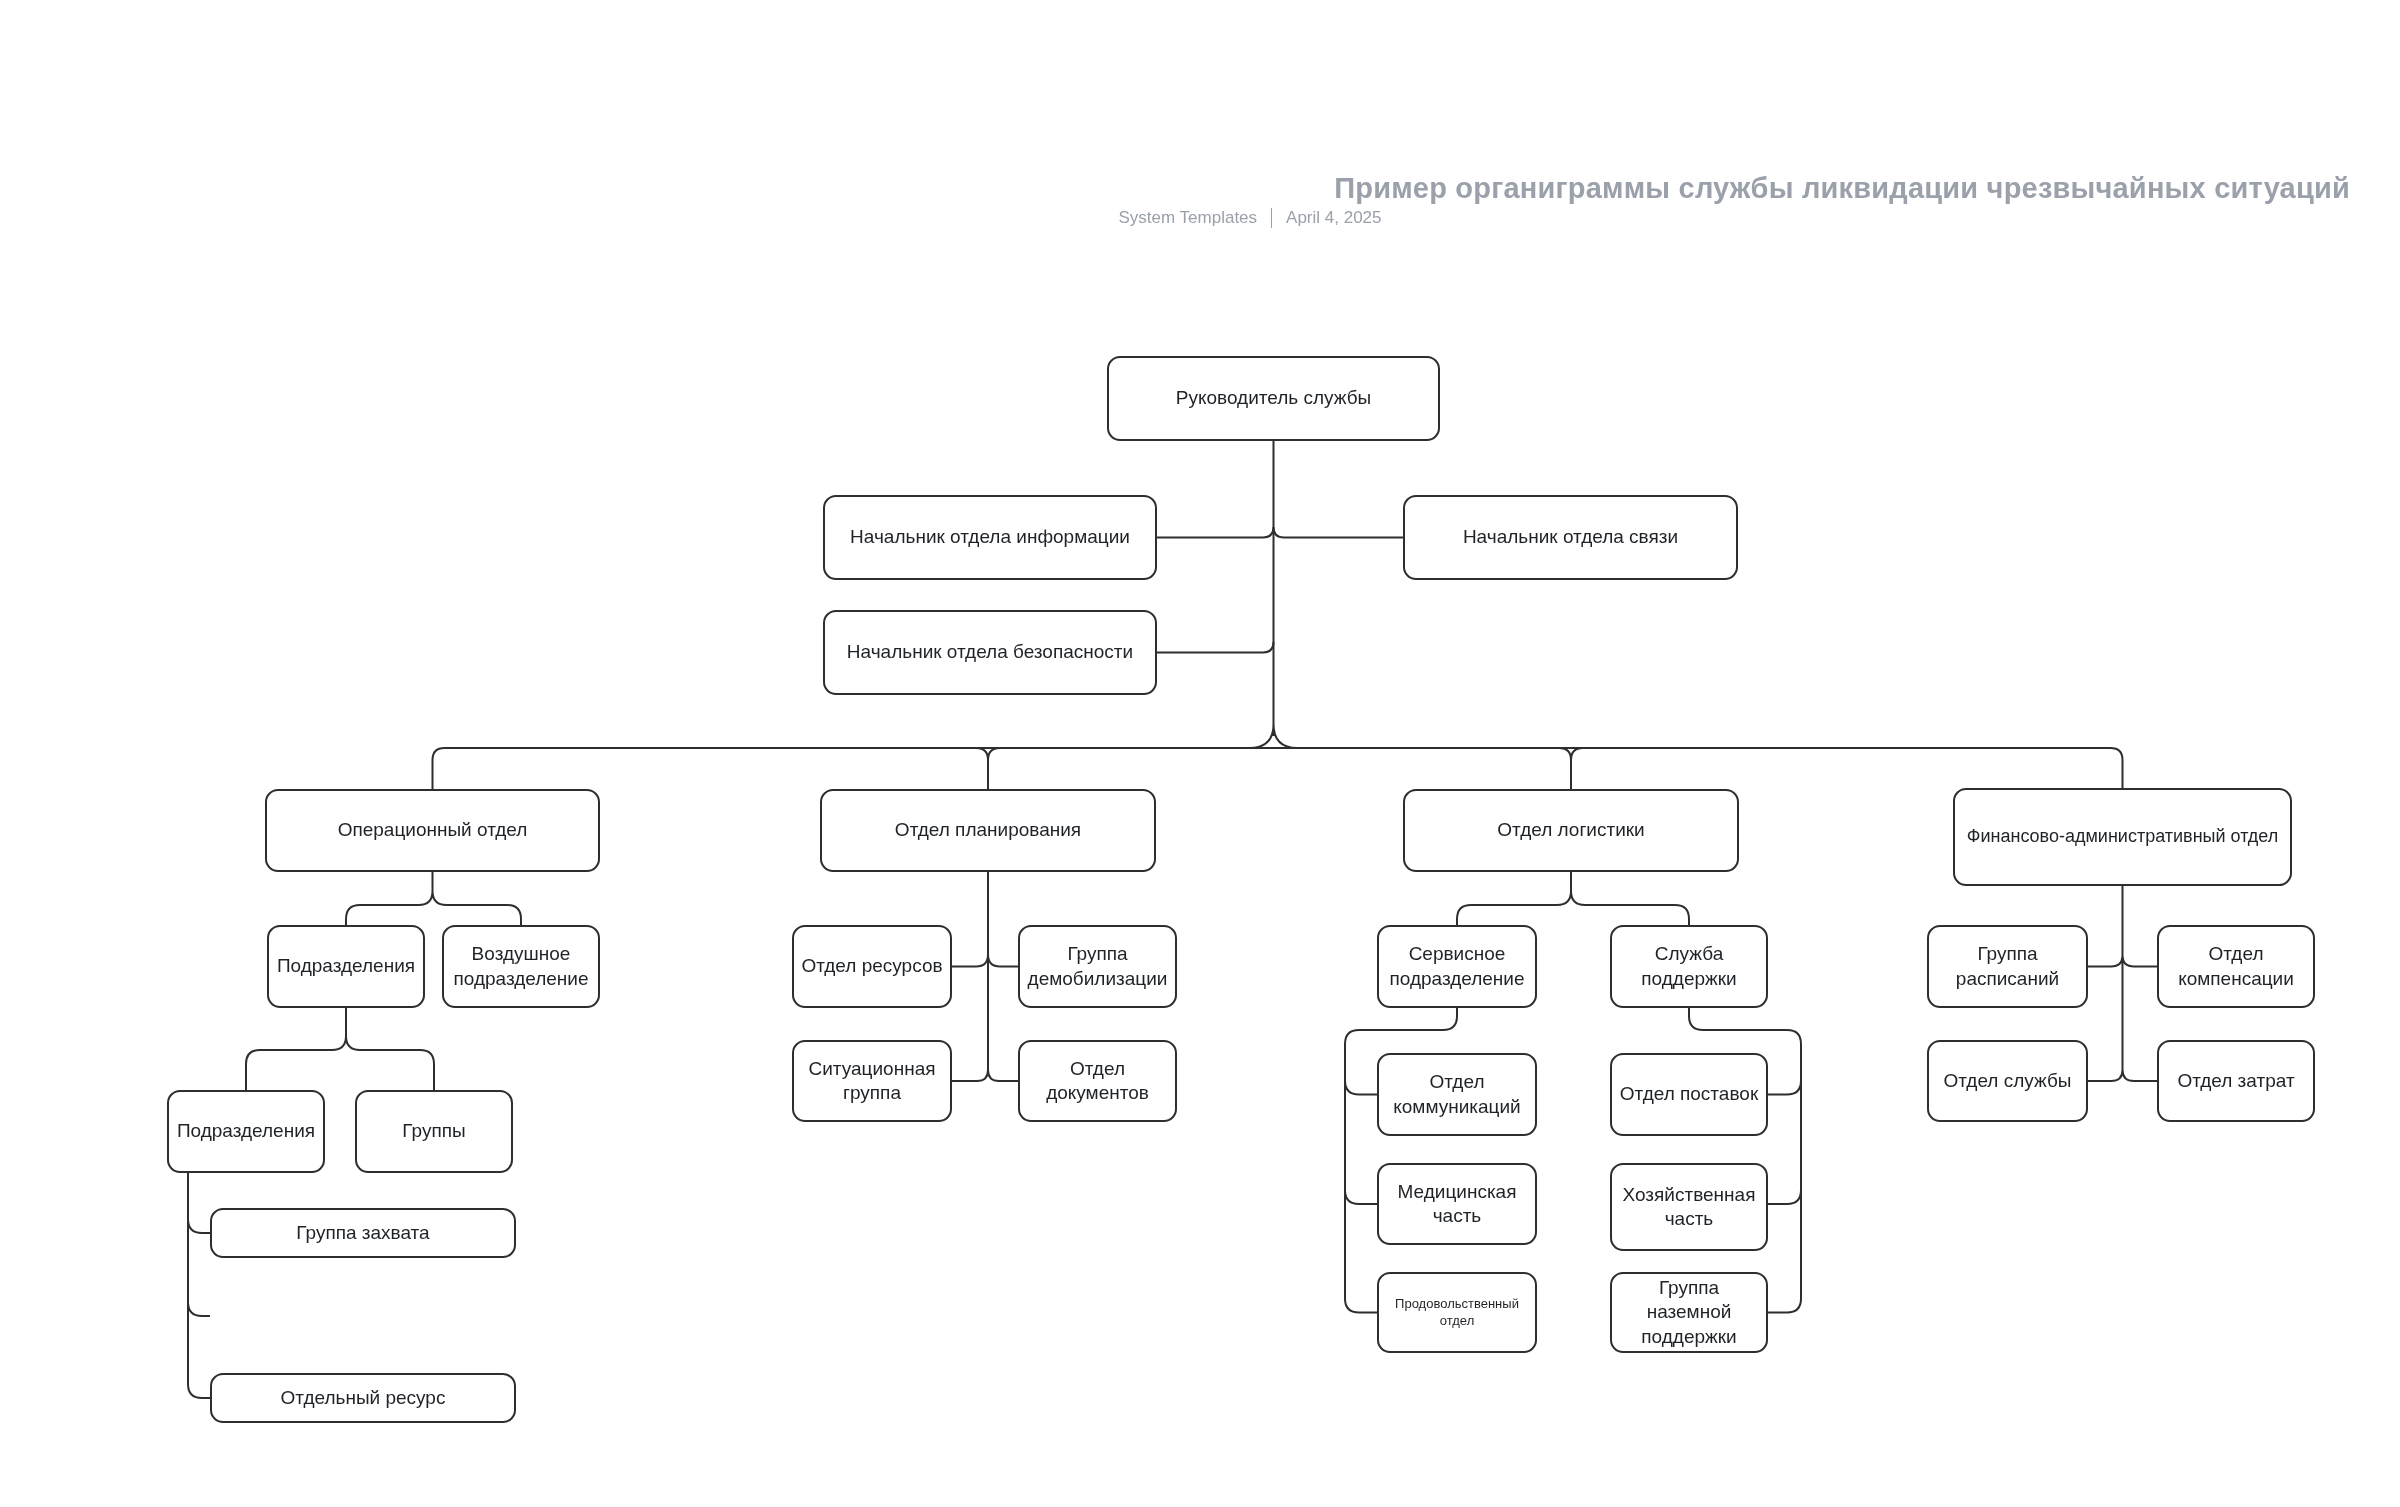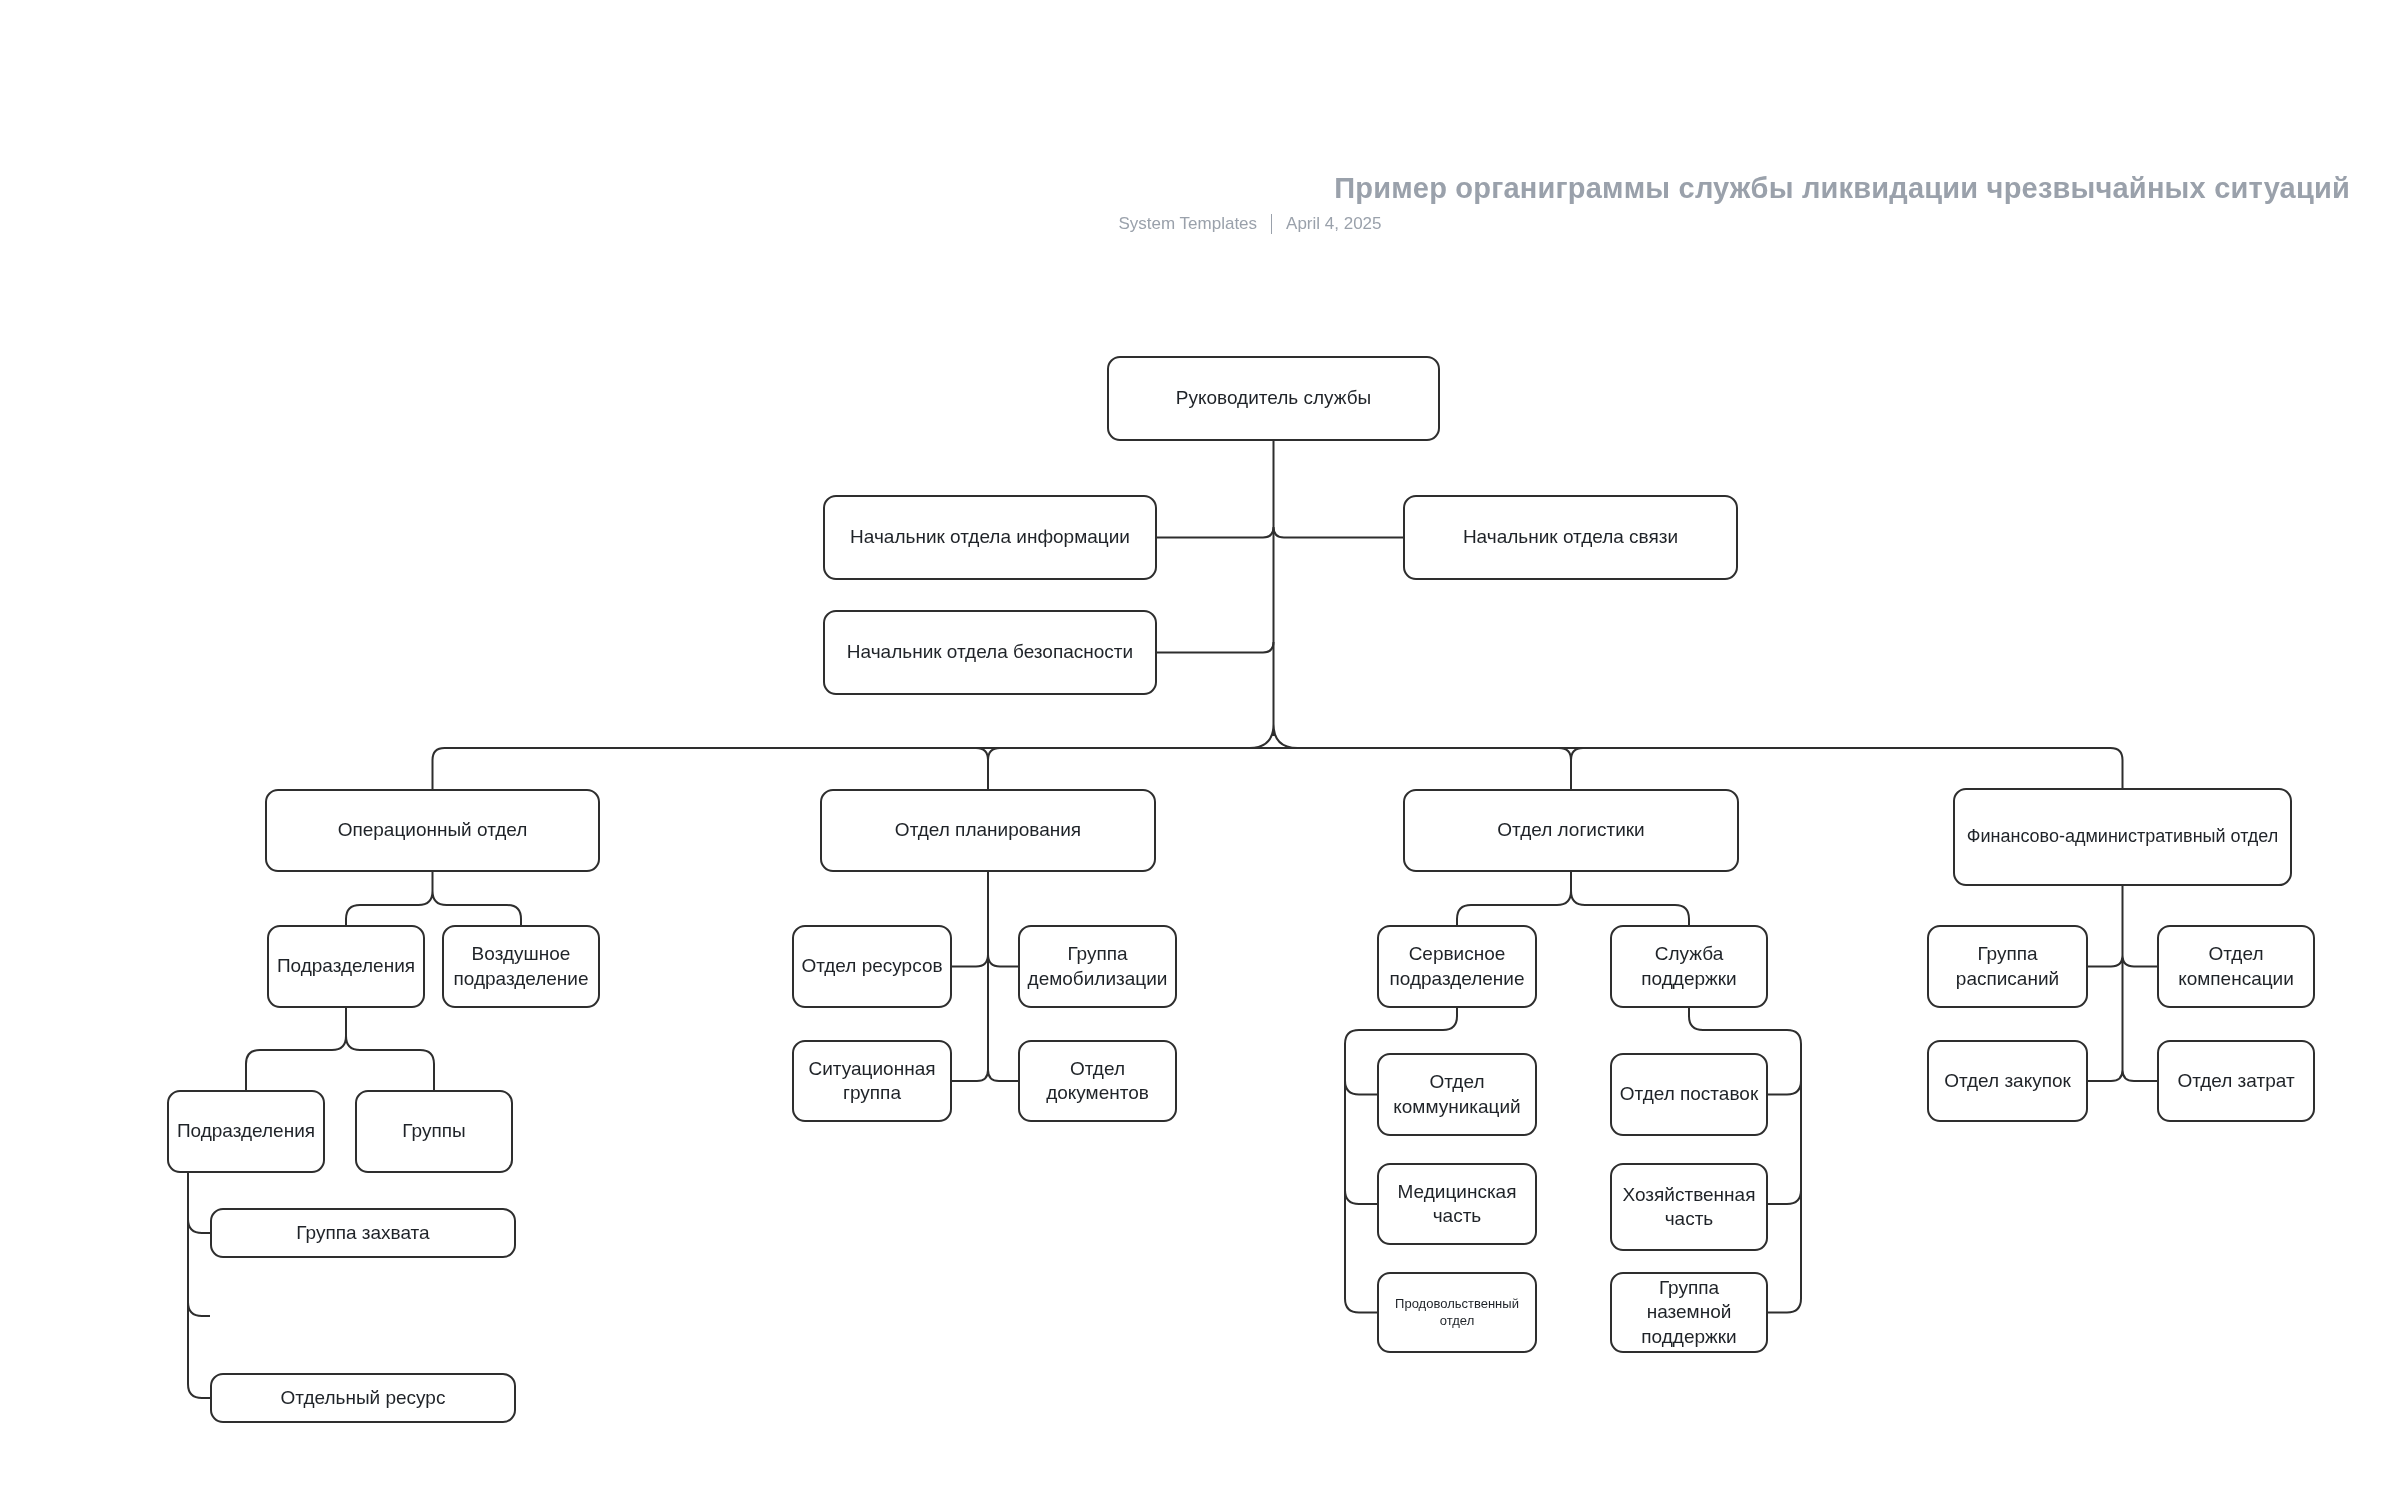--- a/index.html
+++ b/index.html
@@ -17,21 +17,21 @@
     text-align:right;
     color:#9aa1ab;
   }
   .title{
     font-size:29px;
     font-weight:700;
     letter-spacing:0.2px;
     color:#9aa1ab;
   }
   .subtitle{
-    margin-top:9px;
+    margin-top:3px;
     display:flex;
     align-items:center;
     justify-content:center;
     font-size:17px;
     color:#9aa1ab;
   }
   .subtitle .divider{
     display:inline-block;
     width:0;
     height:20px;
@@ -126,16 +126,16 @@
   <div class="node" style="left:1610px;top:925px;width:158px;height:83px">Служба поддержки</div>
   <div class="node" style="left:1377px;top:1053px;width:160px;height:83px">Отдел коммуникаций</div>
   <div class="node" style="left:1610px;top:1053px;width:158px;height:83px">Отдел поставок</div>
   <div class="node" style="left:1377px;top:1163px;width:160px;height:82px">Медицинская часть</div>
   <div class="node" style="left:1610px;top:1163px;width:158px;height:88px">Хозяйственная часть</div>
   <div class="node fz13" style="left:1377px;top:1272px;width:160px;height:81px">Продовольственный отдел</div>
   <div class="node" style="left:1610px;top:1272px;width:158px;height:81px">Группа наземной поддержки</div>
 
   <div class="node" style="left:1927px;top:925px;width:161px;height:83px">Группа расписаний</div>
   <div class="node" style="left:2157px;top:925px;width:158px;height:83px">Отдел компенсации</div>
-  <div class="node" style="left:1927px;top:1040px;width:161px;height:82px">Отдел закупок</div>
+  <div class="node" style="left:1927px;top:1040px;width:161px;height:82px">Отдел службы</div>
   <div class="node" style="left:2157px;top:1040px;width:158px;height:82px">Отдел затрат</div>
 
 </div>
 
 </body></html>

